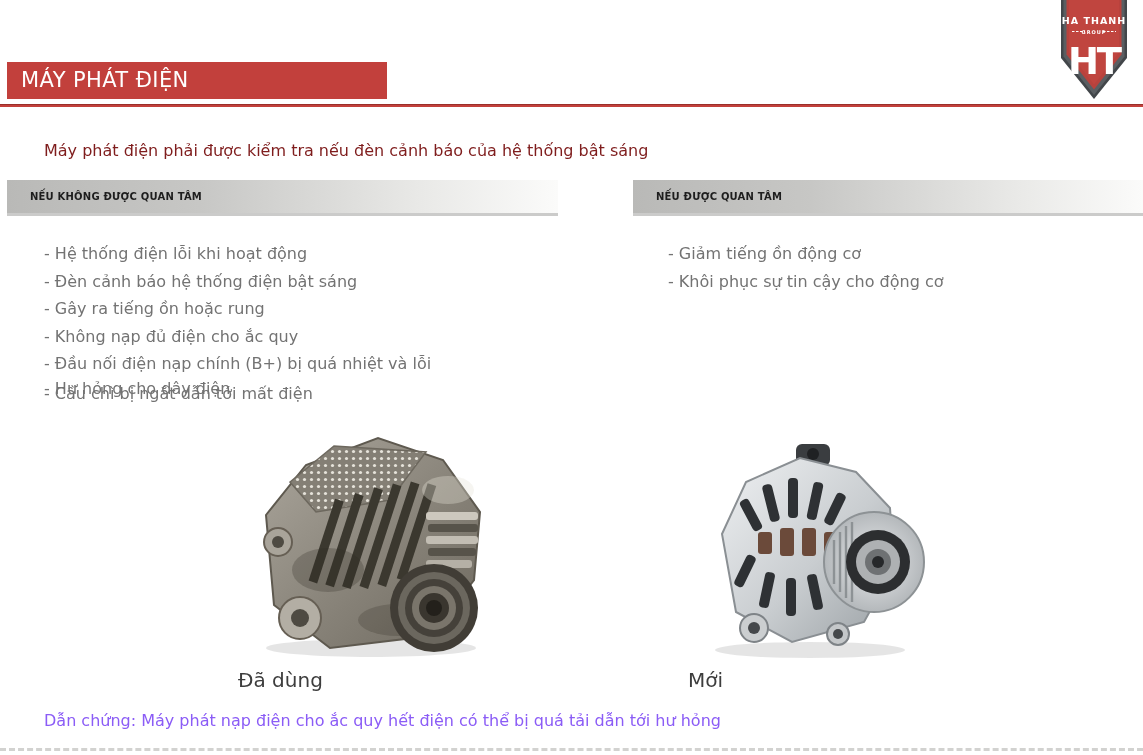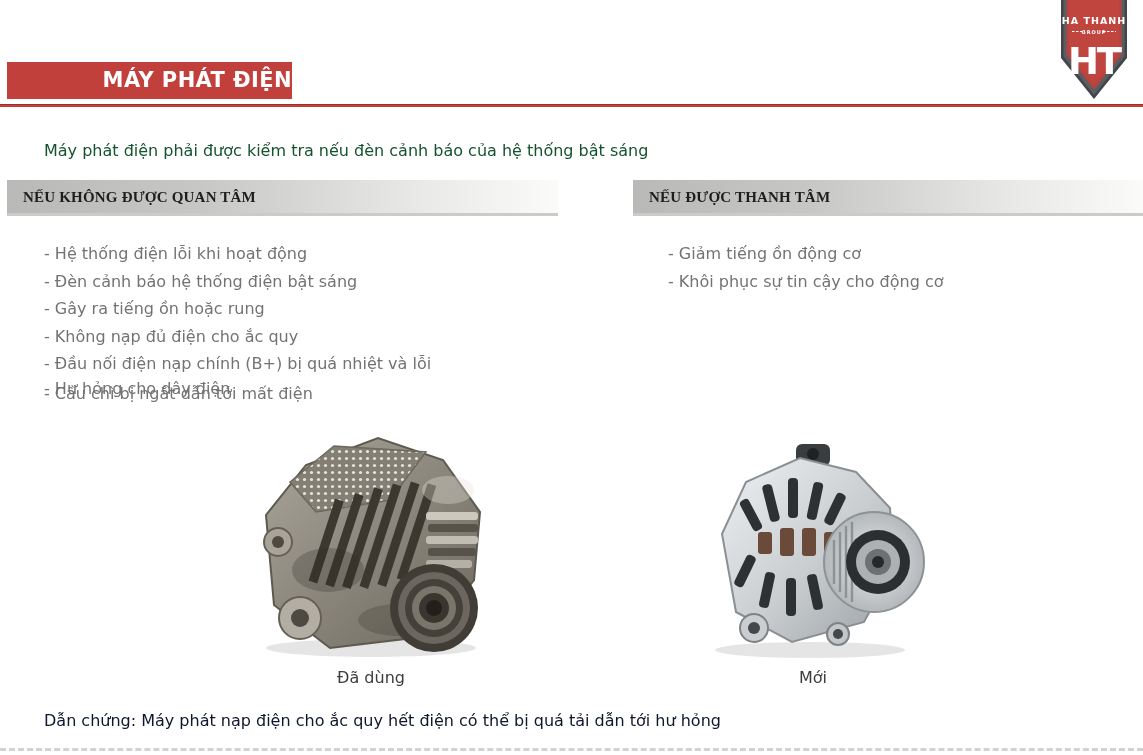--- a/index.html
+++ b/index.html
@@ -1,57 +1,57 @@
 <!DOCTYPE html>
 <html><head>
 <meta charset="utf-8">
 <style>
   * { margin:0; padding:0; box-sizing:border-box; }
   html,body { background:#ffffff; }
   body { font-family:"DejaVu Sans","Liberation Sans",sans-serif; }
   .page { position:relative; width:1143px; height:755px; background:#ffffff; overflow:hidden; }
 
   
-  .title-bar { position:absolute; left:7px; top:62px; width:285px; height:37px;
-    background:#c2403c; color:#ffffff; font-size:21px; font-weight:bold;
-    line-height:37px; padding-left:14px; letter-spacing:.4px;text-align:right; }
+  .title-bar { position:absolute; left:7px; top:62px; width:380px; height:37px;
+    background:#c2403c; color:#ffffff; font-size:21px; font-weight:normal;
+    line-height:37px; padding-left:14px; letter-spacing:.4px; }
   .red-rule { position:absolute; left:0; top:104px; width:1143px; height:3px;
     background:#c2403c; border-top:1px solid #9a2f2b; }
 
   .logo { position:absolute; left:1060px; top:0; width:68px; height:100px; }
 
-  .intro { position:absolute; left:44px; top:141px; font-size:16px; color:#14532d; white-space:nowrap; }
+  .intro { position:absolute; left:44px; top:141px; font-size:16px; color:#7f1d1d; white-space:nowrap; }
 
   
   .col-head { position:absolute; top:180px; height:33px; line-height:34px;
-    font-weight:bold; font-size:15px; color:#1e1e1e; padding-left:16px;
+    font-weight:bold; font-size:10px; color:#1e1e1e; padding-left:23px;
     letter-spacing:.2px; white-space:nowrap;
     background:linear-gradient(90deg,#b9b9b7 0%,#c7c7c5 35%,#e9e9e7 75%,#fbfbfa 100%);
-    box-shadow:0 3px 0 rgba(140,140,138,.45);font-family:Liberation Serif, serif; }
+    box-shadow:0 3px 0 rgba(140,140,138,.45); }
   .col-head.left  { left:7px;   width:551px; }
   .col-head.right { left:633px; width:510px; }
 
   
   .list { position:absolute; top:240px; font-size:16px; color:#737373; }
   .list.left  { left:44px;  width:520px; }
   .list.right { left:668px; width:460px; }
   .list .item { height:27.5px; line-height:27.5px; white-space:nowrap; }
   .overlap { position:relative; height:27.5px; }
   .overlap span { position:absolute; left:0; line-height:27.5px; white-space:nowrap; }
   .overlap .line-a { top:-3px; }
   .overlap .line-b { top:2px;text-align:center; }
 
   
   .figure { position:absolute; }
   .figure.used { left:238px; top:420px; width:266px; }
   .figure.new  { left:688px; top:436px; width:250px; }
   .figure svg { display:block; }
-  .figcaption { text-align:center; font-size:16px; color:#3d3d3d; margin-top:6px; }
-
-  .evidence { position:absolute; left:44px; top:711px; font-size:16px; color:#0f172a; white-space:nowrap; }
+  .figcaption { font-size:20px; color:#3d3d3d; margin-top:6px; }
+
+  .evidence { position:absolute; left:44px; top:711px; font-size:16px; color:#8b5cf6; white-space:nowrap; }
   .dashed-rule { position:absolute; left:0; top:748px; width:1143px; border-top:3px dashed #d2d2d0; }
 </style>
 </head>
 <body>
 
 <div class="page">
 
   <div class="logo">
     <svg width="68" height="100" viewBox="0 0 68 100">
       <path d="M1,0 H67 V58 L34,99 L1,58 Z" fill="#42464a"></path>
@@ -65,21 +65,21 @@
       <text x="34" y="74" text-anchor="middle" font-size="37" font-weight="bold" fill="#ffffff" letter-spacing="-2">HT</text>
     </svg>
   </div>
 
   <div class="title-bar">MÁY PHÁT ĐIỆN</div>
   <div class="red-rule"></div>
 
   <div class="intro">Máy phát điện phải được kiểm tra nếu đèn cảnh báo của hệ thống bật sáng</div>
 
   <div class="col-head left">NẾU KHÔNG ĐƯỢC QUAN TÂM</div>
-  <div class="col-head right">NẾU ĐƯỢC THANH TÂM</div>
+  <div class="col-head right">NẾU ĐƯỢC QUAN TÂM</div>
 
   <div class="list left">
     <div class="item">- Hệ thống điện lỗi khi hoạt động</div>
     <div class="item">- Đèn cảnh báo hệ thống điện bật sáng</div>
     <div class="item">- Gây ra tiếng ồn hoặc rung</div>
     <div class="item">- Không nạp đủ điện cho ắc quy</div>
     <div class="item">- Đầu nối điện nạp chính (B+) bị quá nhiệt và lỗi</div>
     <div class="overlap">
       <span class="line-a">- Hư hỏng cho dây điện</span>
       <span class="line-b">- Cầu chì bị ngắt dẫn tới mất điện</span>

